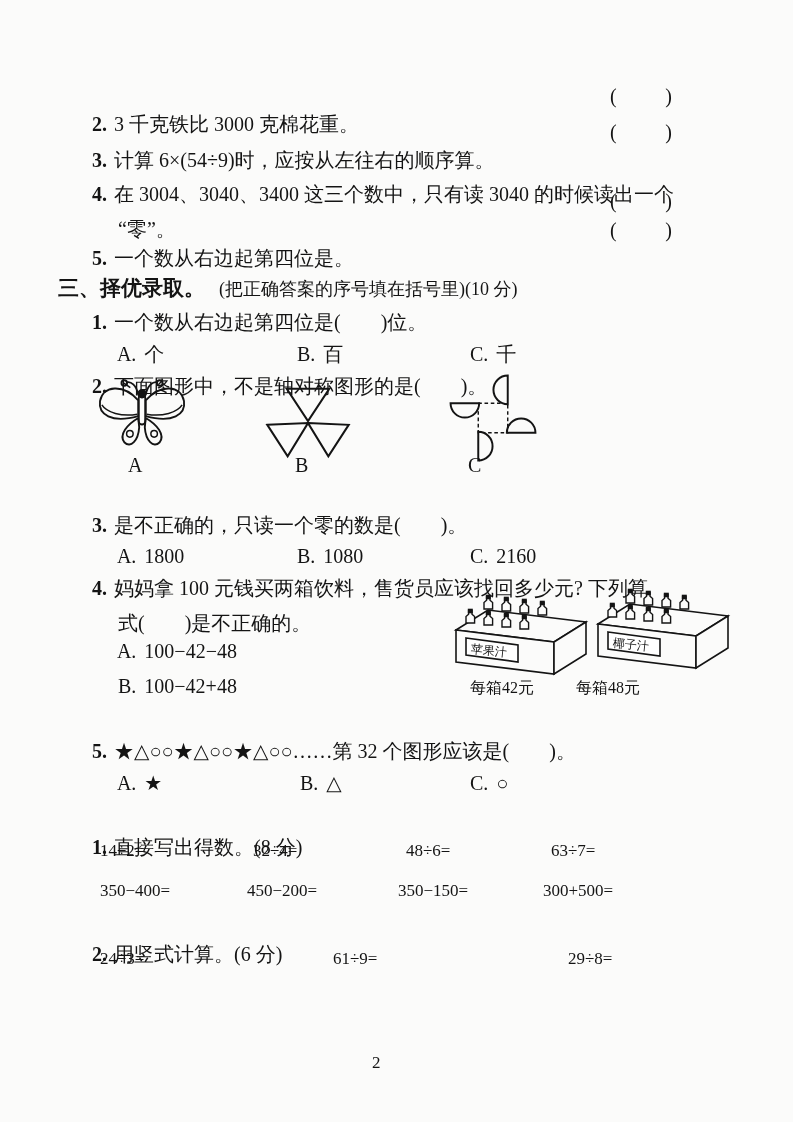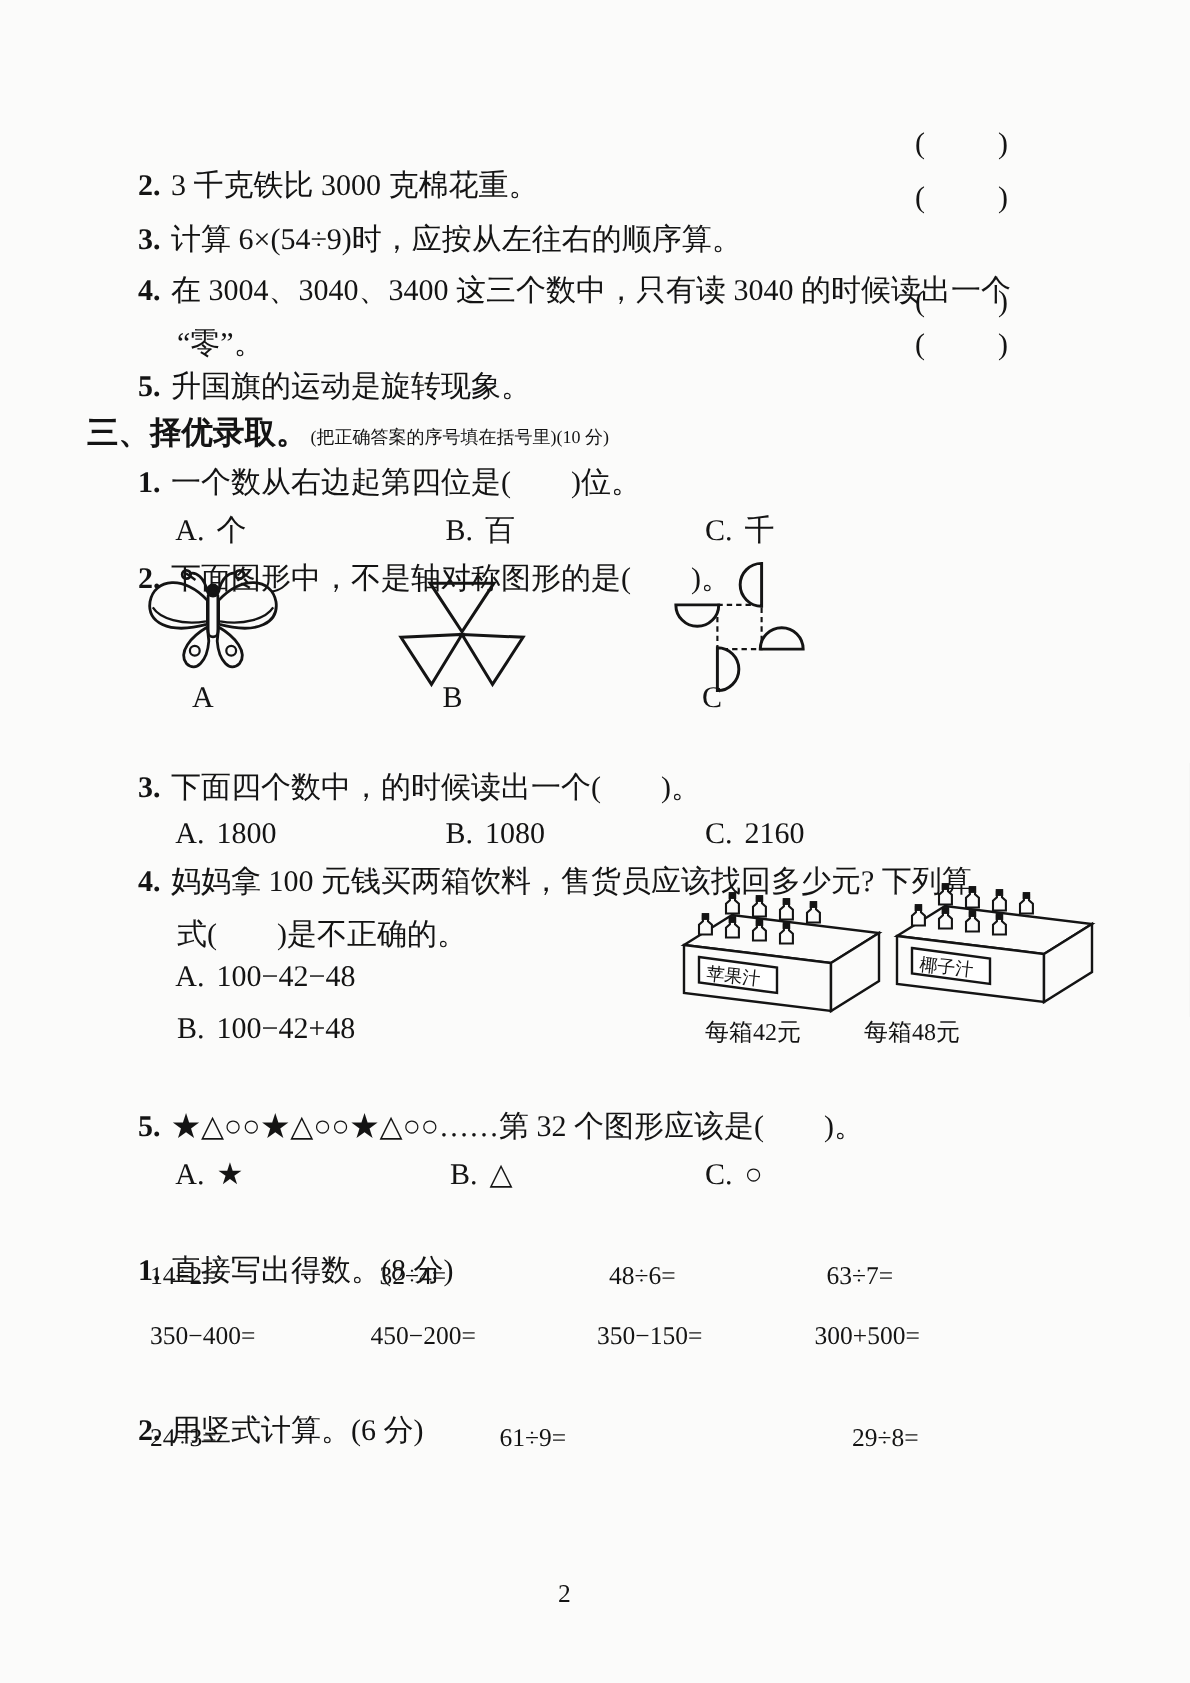--- a/index.html
+++ b/index.html
@@ -6,21 +6,21 @@
   body { background:#e8e8e8; }
   .page {
     position:relative; width:793px; height:1122px;
     background:#fbfbfa; overflow:hidden;
     font-family:"Liberation Serif","DejaVu Serif",serif;
     color:#141414;
   }
   .abs { position:absolute; white-space:pre; font-size:20px; line-height:1.3;text-align:right; }
   .num { font-weight:bold; margin-right:7px; }
   .hdr { font-weight:bold; font-size:21px; }
-  .hdr-note { font-size:12px; margin-left:2px; }
+  .hdr-note { font-size:18px; margin-left:14px; }
   .parens { position:absolute; width:62px; display:flex; justify-content:space-between; font-size:20px; }
   .opt-label { margin-right:8px; }
   .calc { font-size:17px; }
   .fig-label { font-size:20px; }
   .pagenum { font-size:17px; }
   svg { display:block; }
   svg text { font-family:"Liberation Serif","DejaVu Serif",serif; fill:#141414; }
 </style>
 </head>
 <body>
@@ -48,21 +48,21 @@
   </div>
   <div class="abs" style="left:98px;top:190px">
     <span>“零”。</span>
   </div>
   <div class="parens" style="left:610px;top:190px">
     <span>(</span>
       <span>)</span>
   </div>
 
   <div class="abs" style="left:72px;top:219px">
-    <span class="num">5.</span><span>升国旗的运动是旋转现象。</span>
+    <span class="num">5.</span><span>一个数从右边起第四位是。</span>
   </div>
   <div class="parens" style="left:610px;top:219px">
     <span>(</span>
       <span>)</span>
   </div>
 
   <div class="abs" style="left:38px;top:249px">
     <span class="hdr">三、择优录取。</span><span class="hdr-note">(把正确答案的序号填在括号里)(10 分)</span>
   </div>
 
@@ -118,21 +118,21 @@
       <path d="M35,67 A16,16 0 0 1 35,99 Z" fill="#fbfbfa"></path>
       <path d="M36,35 A16,16 0 0 1 4,35 Z" fill="#fbfbfa"></path>
     </g>
   </svg>
 
   <div class="abs fig-label" style="left:128px;top:452px">A</div>
   <div class="abs fig-label" style="left:295px;top:452px">B</div>
   <div class="abs fig-label" style="left:468px;top:452px">C</div>
 
   <div class="abs" style="left:72px;top:486px">
-    <span class="num">3.</span><span>下面四个数中，的时候读出一个(        )。</span>
+    <span class="num">3.</span><span>是不正确的，只读一个零的数是(        )。</span>
   </div>
   <div class="abs" style="left:98px;top:517px">
     <span class="opt-label">A.</span><span>1800</span>
   </div>
   <div class="abs" style="left:277px;top:517px">
     <span class="opt-label">B.</span><span>1080</span>
   </div>
   <div class="abs" style="left:450px;top:517px">
     <span class="opt-label">C.</span><span>2160</span>
   </div>

